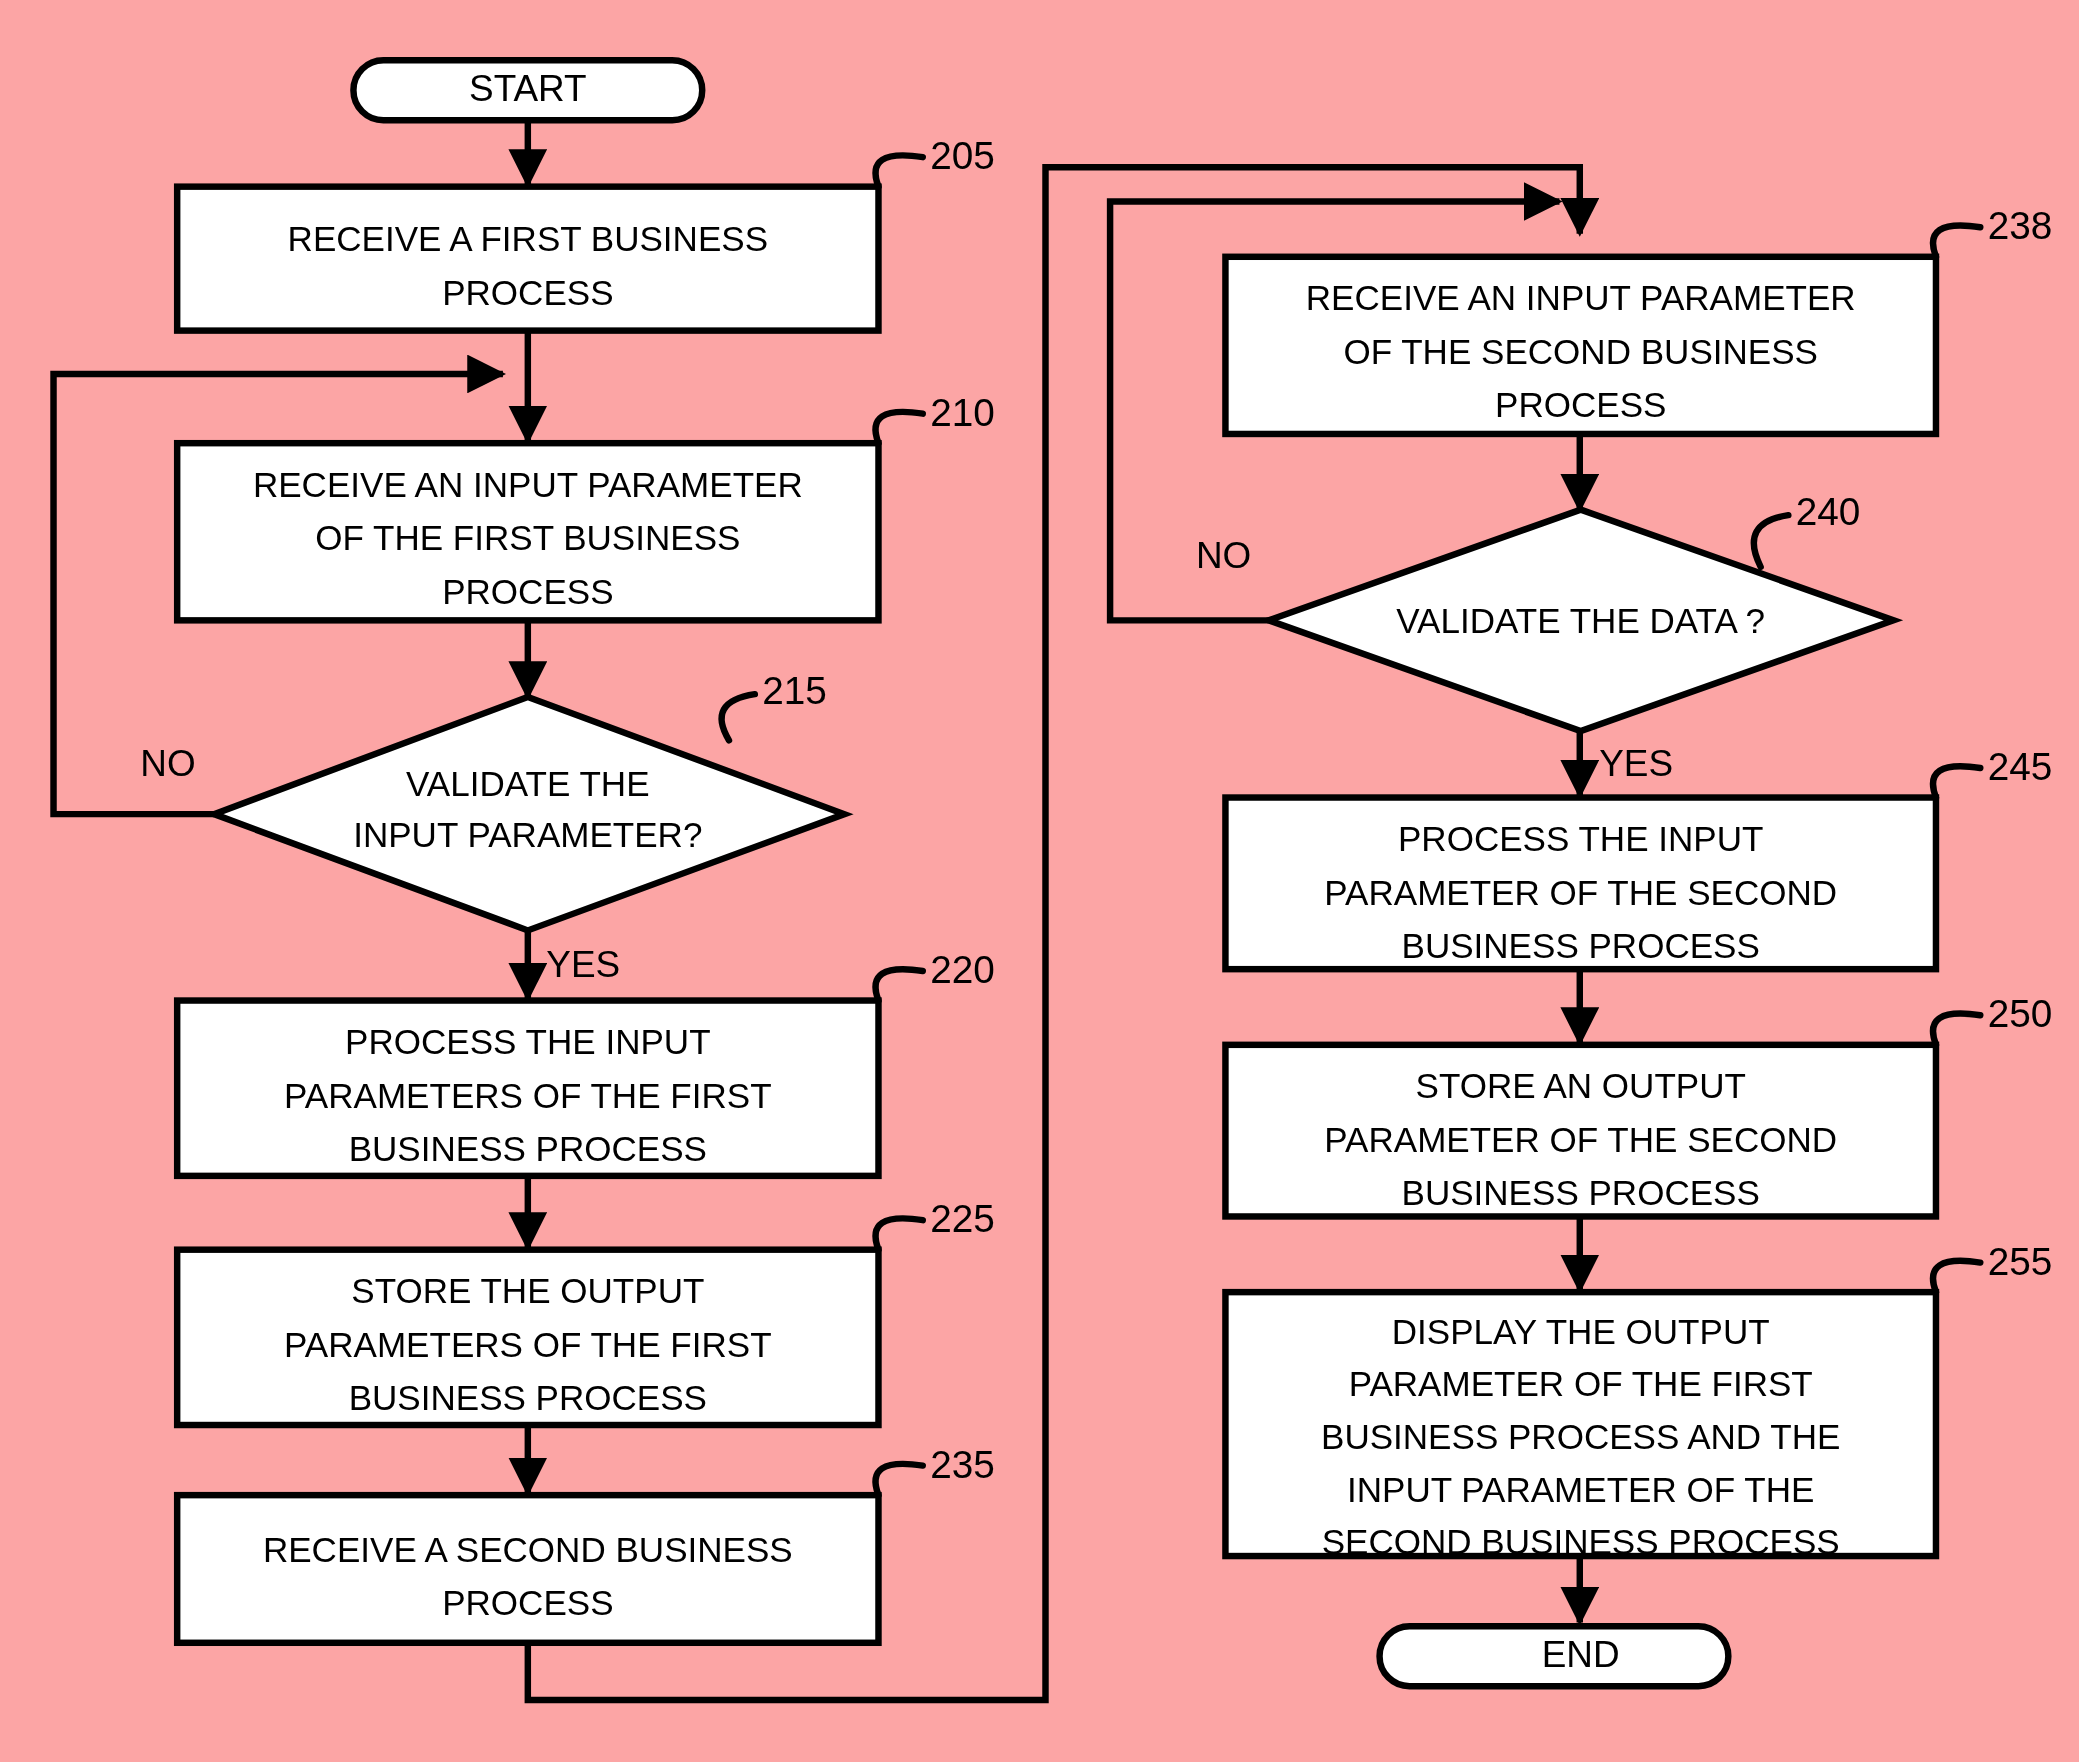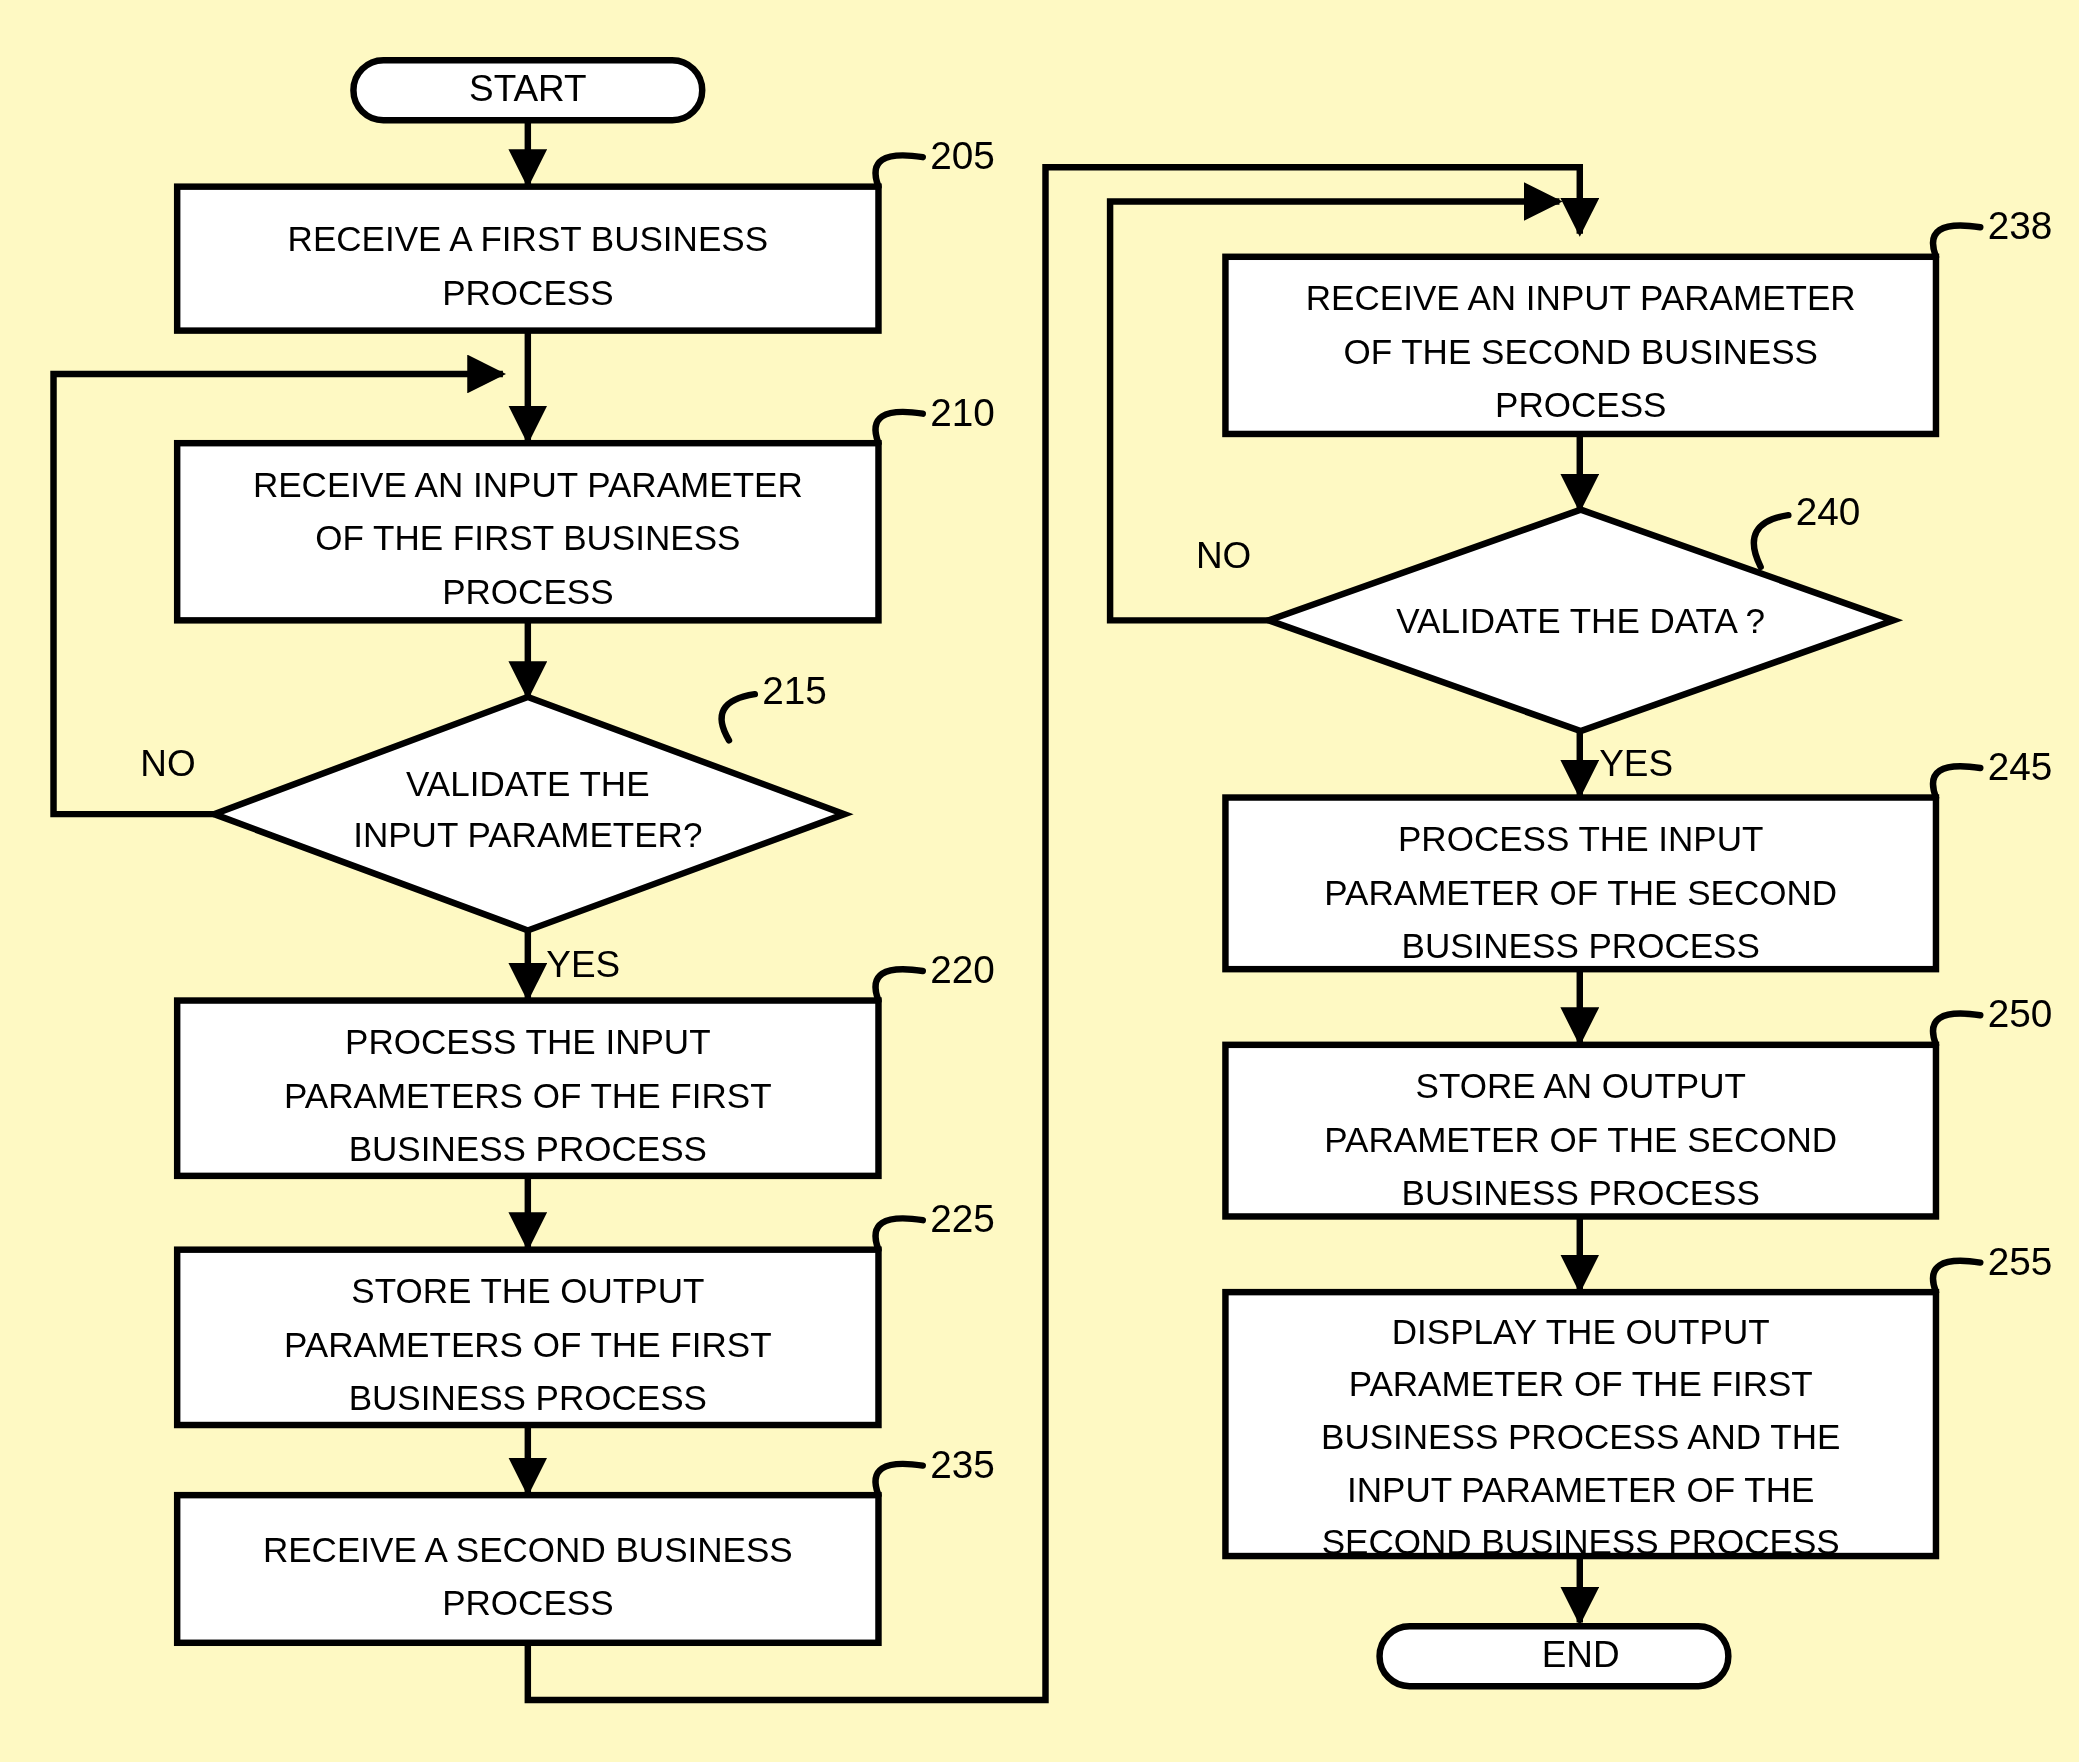--- a/index.html
+++ b/index.html
@@ -5,21 +5,21 @@
 <style>
   html, body {
     margin: 0;
     padding: 0;
     background: #ffffff;
   }
   #canvas-wrap {
     position: relative;
     width: 2079px;
     height: 1763px;
-    background: #fef9c3;
+    background: #fca5a5;
     overflow: hidden;
     font-family: "Liberation Sans", sans-serif;
   }
   svg#flow {
     position: absolute;
     left: 0;
     top: 0;
     width: 2079px;
     height: 1763px;
     display: block;

